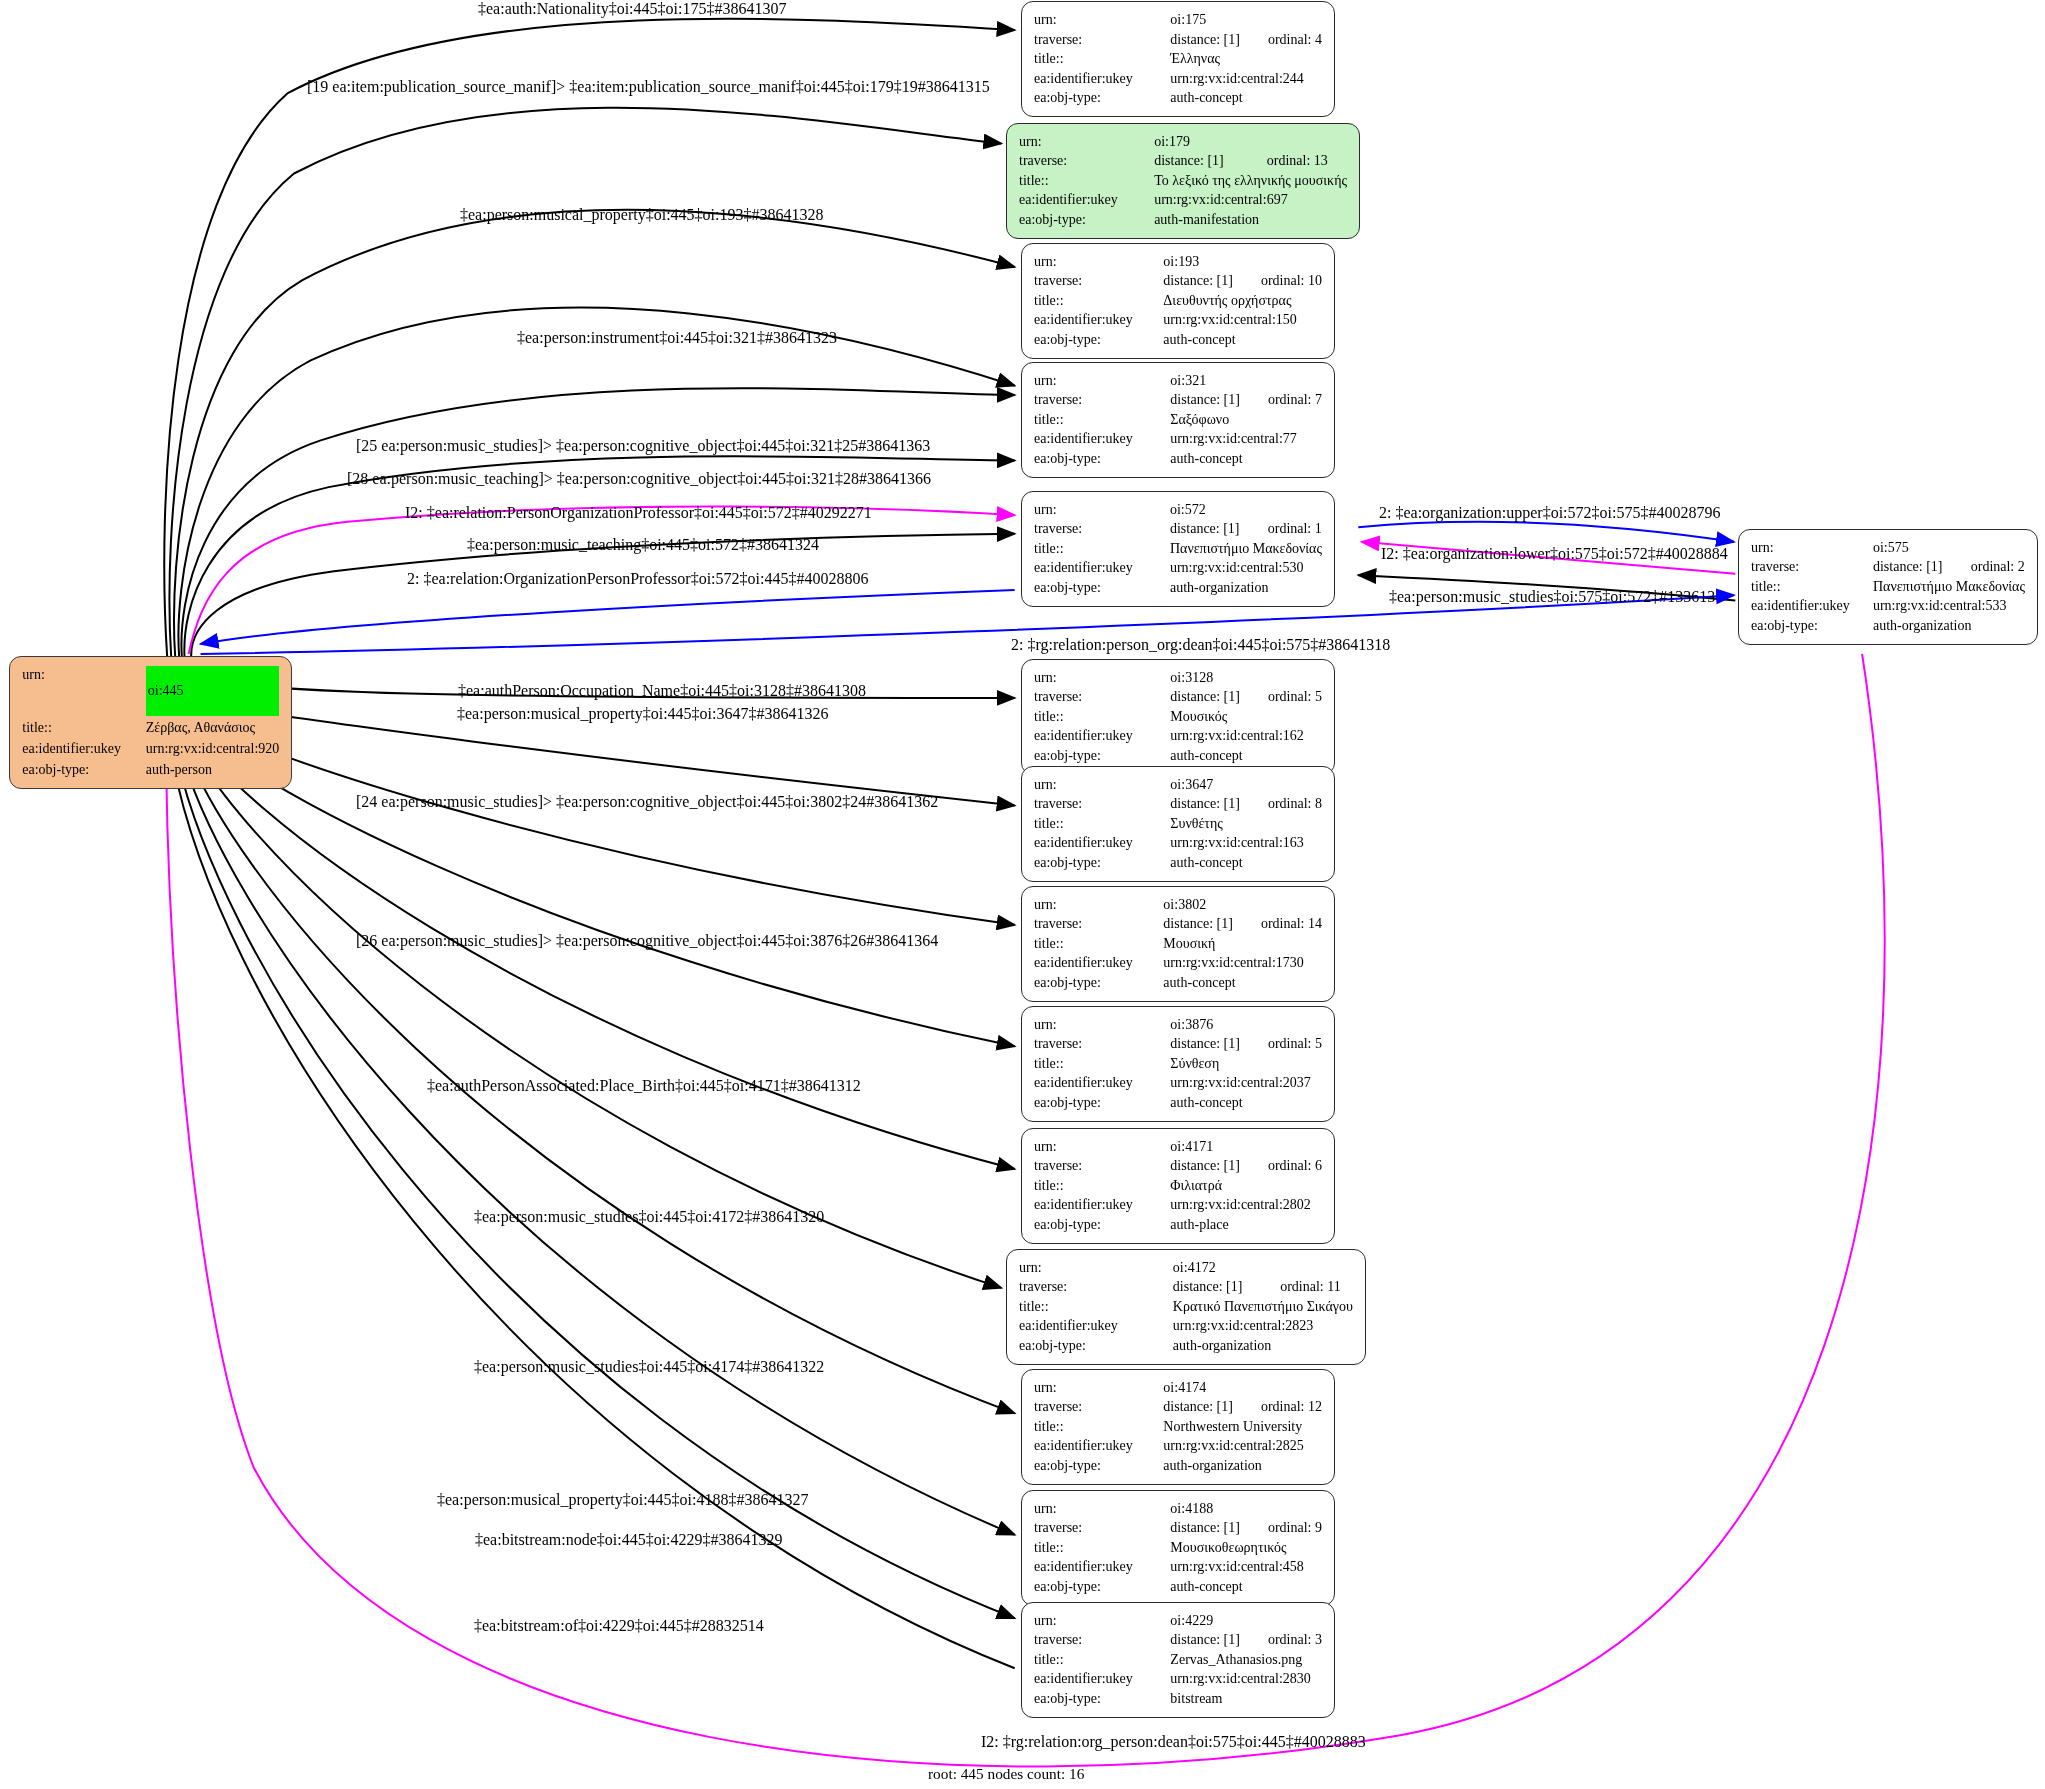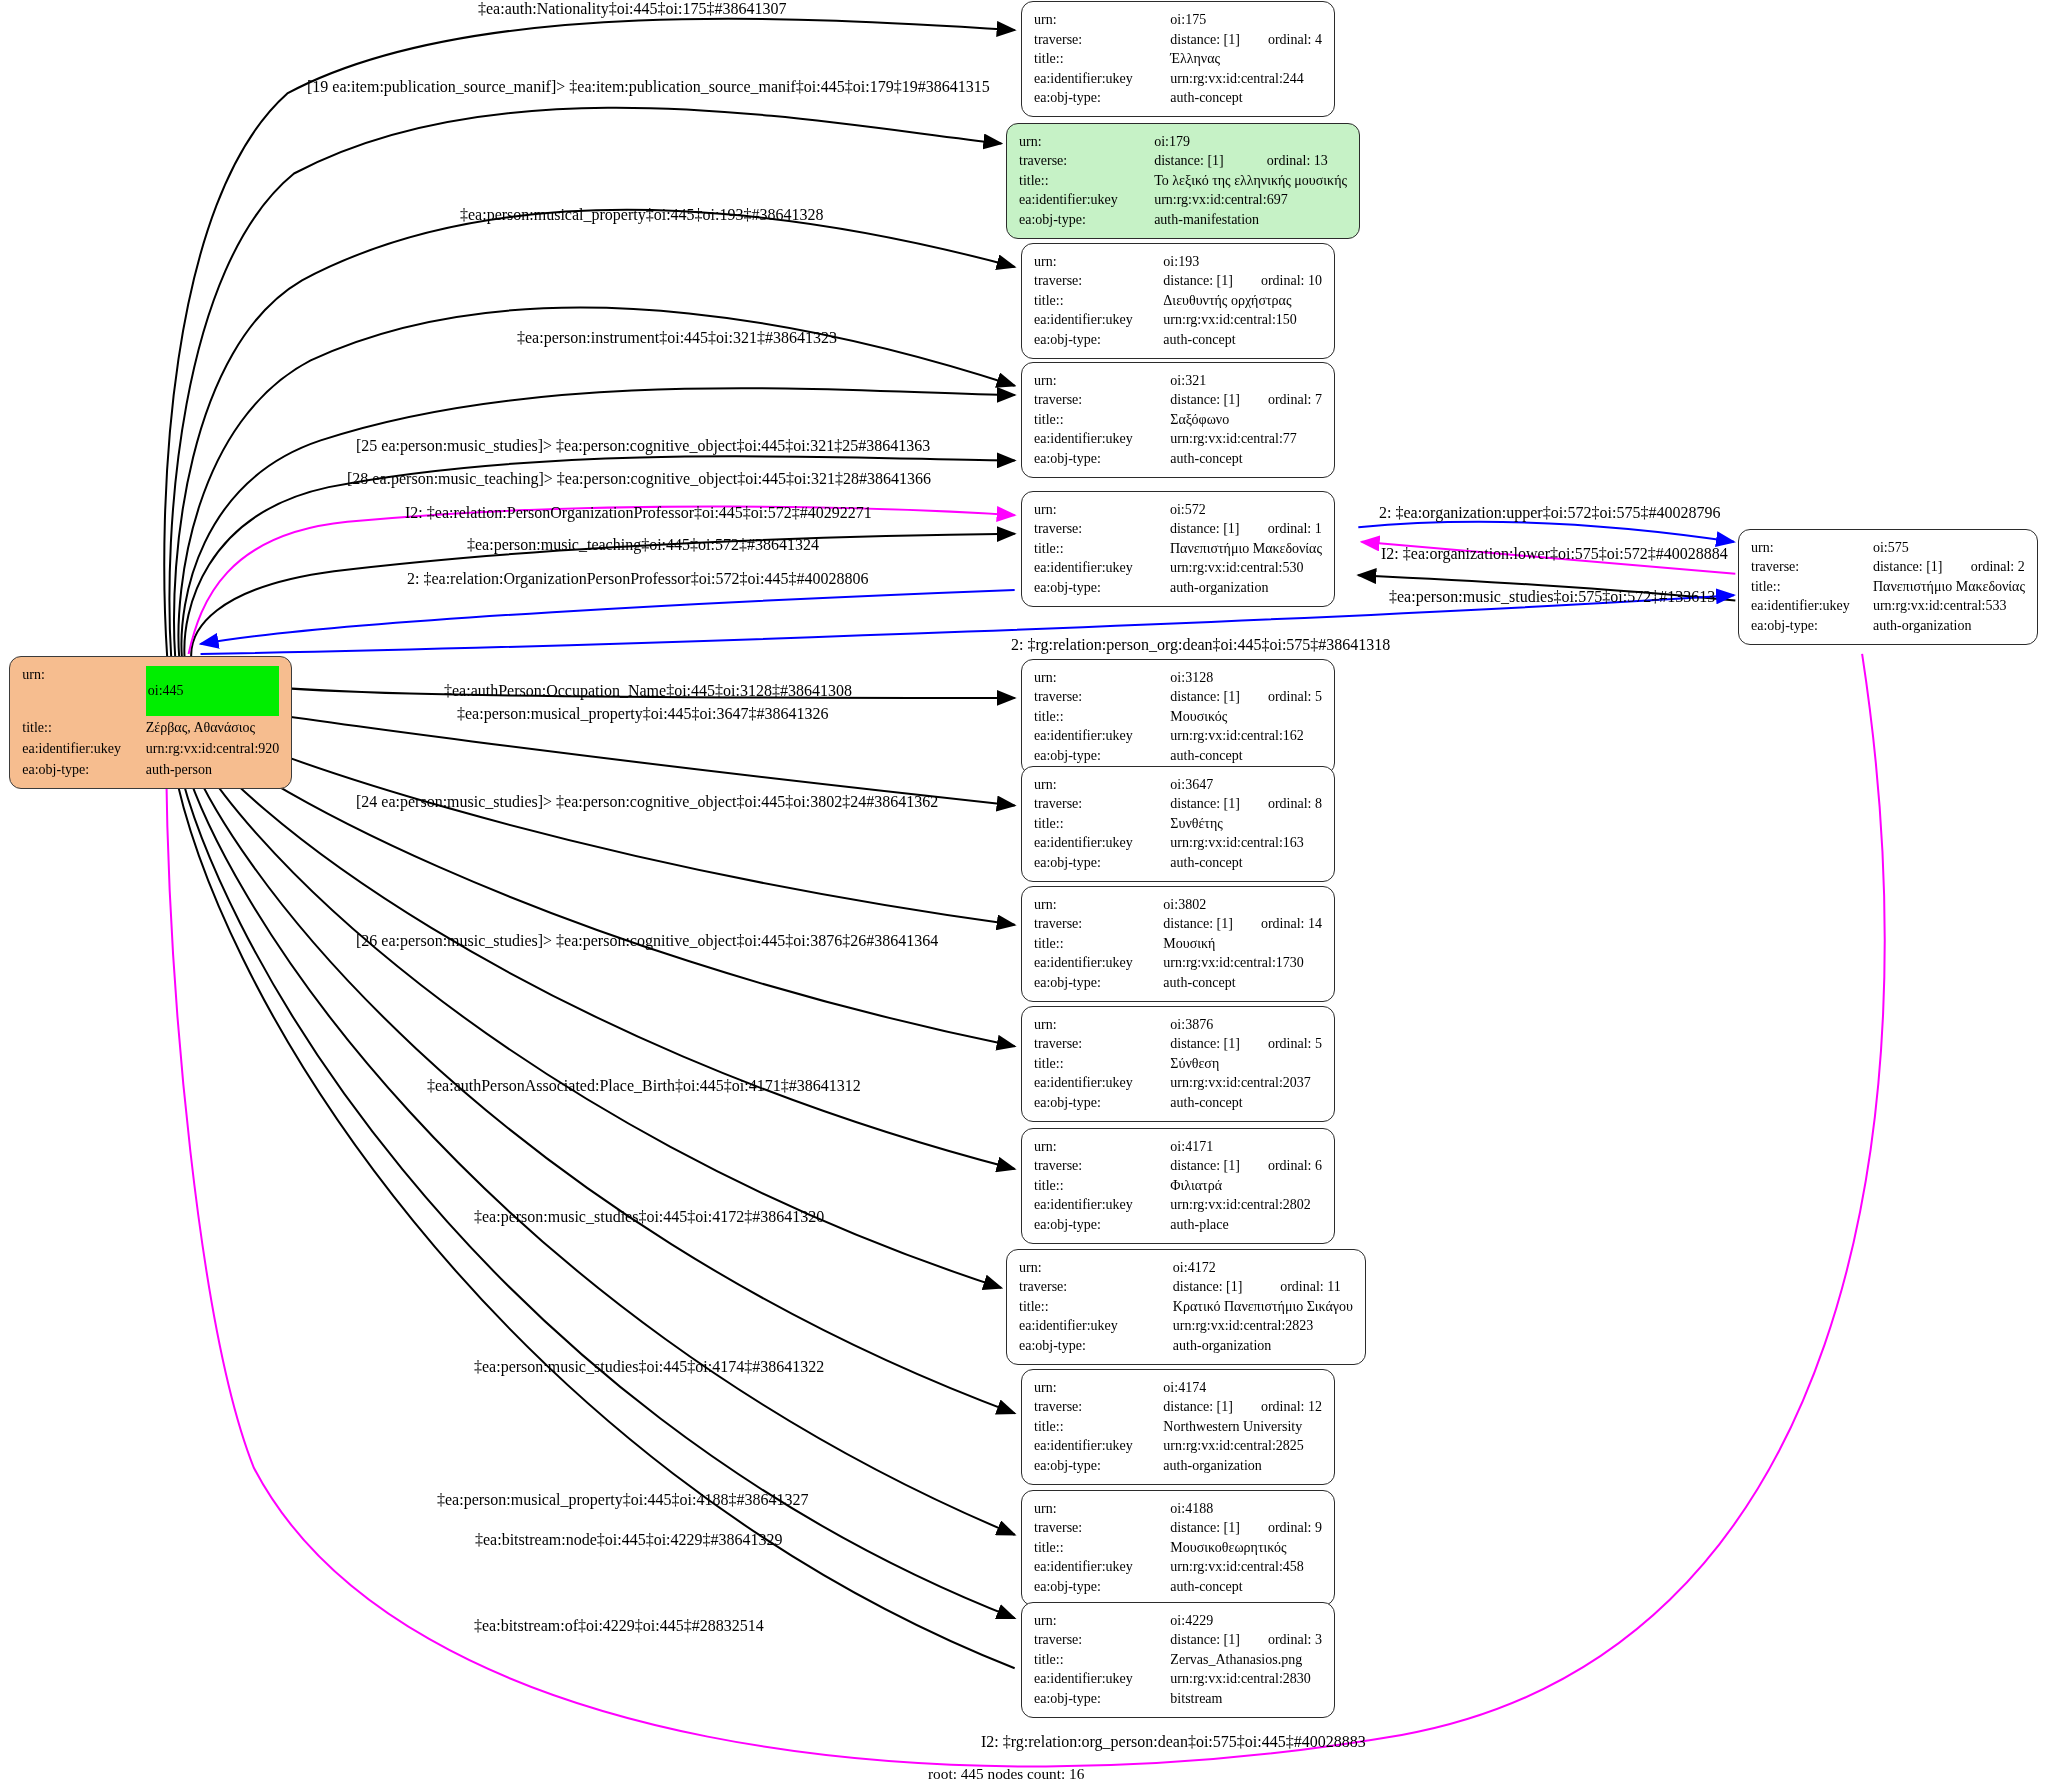--- a/index.html
+++ b/index.html
@@ -624,21 +624,21 @@
   <div class="edge-label" style="left:347px; top:471px;">[28 ea:person:music_teaching]&gt; ‡ea:person:cognitive_object‡oi:445‡oi:321‡28#38641366</div>
   <div class="edge-label" style="left:405px; top:505px;">I2: ‡ea:relation:PersonOrganizationProfessor‡oi:445‡oi:572‡#40292271</div>
   <div class="edge-label" style="left:467px; top:537px;">‡ea:person:music_teaching‡oi:445‡oi:572‡#38641324</div>
   <div class="edge-label" style="left:407px; top:571px;">2: ‡ea:relation:OrganizationPersonProfessor‡oi:572‡oi:445‡#40028806</div>
 
   <div class="edge-label" style="left:1379px; top:505px;">2: ‡ea:organization:upper‡oi:572‡oi:575‡#40028796</div>
   <div class="edge-label" style="left:1381px; top:546px;">I2: ‡ea:organization:lower‡oi:575‡oi:572‡#40028884</div>
   <div class="edge-label" style="left:1389px; top:589px;">‡ea:person:music_studies‡oi:575‡oi:572‡#133613</div>
   <div class="edge-label" style="left:1011px; top:637px;">2: ‡rg:relation:person_org:dean‡oi:445‡oi:575‡#38641318</div>
 
-  <div class="edge-label" style="left:444px; top:683px;">‡ea:authPerson:Occupation_Name‡oi:445‡oi:3128‡#38641308</div>
+  <div class="edge-label" style="left:458px; top:683px;">‡ea:authPerson:Occupation_Name‡oi:445‡oi:3128‡#38641308</div>
   <div class="edge-label" style="left:457px; top:706px;">‡ea:person:musical_property‡oi:445‡oi:3647‡#38641326</div>
   <div class="edge-label" style="left:356px; top:794px;">[24 ea:person:music_studies]&gt; ‡ea:person:cognitive_object‡oi:445‡oi:3802‡24#38641362</div>
   <div class="edge-label" style="left:356px; top:933px;">[26 ea:person:music_studies]&gt; ‡ea:person:cognitive_object‡oi:445‡oi:3876‡26#38641364</div>
   <div class="edge-label" style="left:427px; top:1078px;">‡ea:authPersonAssociated:Place_Birth‡oi:445‡oi:4171‡#38641312</div>
   <div class="edge-label" style="left:474px; top:1209px;">‡ea:person:music_studies‡oi:445‡oi:4172‡#38641320</div>
   <div class="edge-label" style="left:474px; top:1359px;">‡ea:person:music_studies‡oi:445‡oi:4174‡#38641322</div>
   <div class="edge-label" style="left:437px; top:1492px;">‡ea:person:musical_property‡oi:445‡oi:4188‡#38641327</div>
   <div class="edge-label" style="left:475px; top:1532px;">‡ea:bitstream:node‡oi:445‡oi:4229‡#38641329</div>
   <div class="edge-label" style="left:474px; top:1618px;">‡ea:bitstream:of‡oi:4229‡oi:445‡#28832514</div>
   <div class="edge-label" style="left:981px; top:1734px;">I2: ‡rg:relation:org_person:dean‡oi:575‡oi:445‡#40028883</div>

